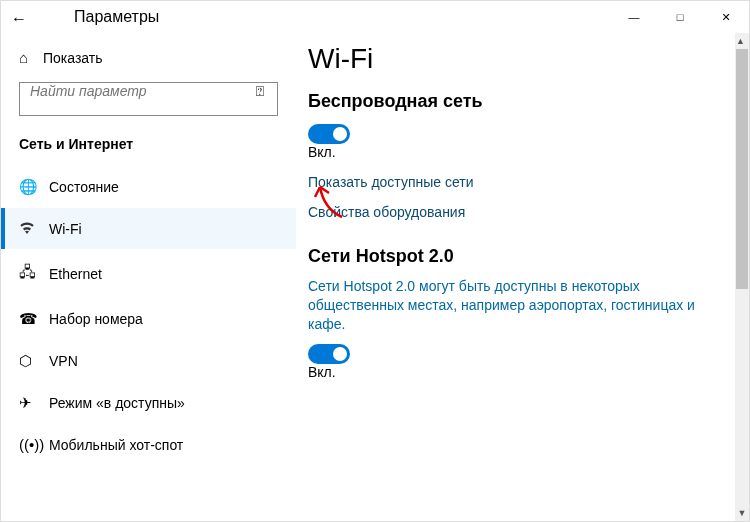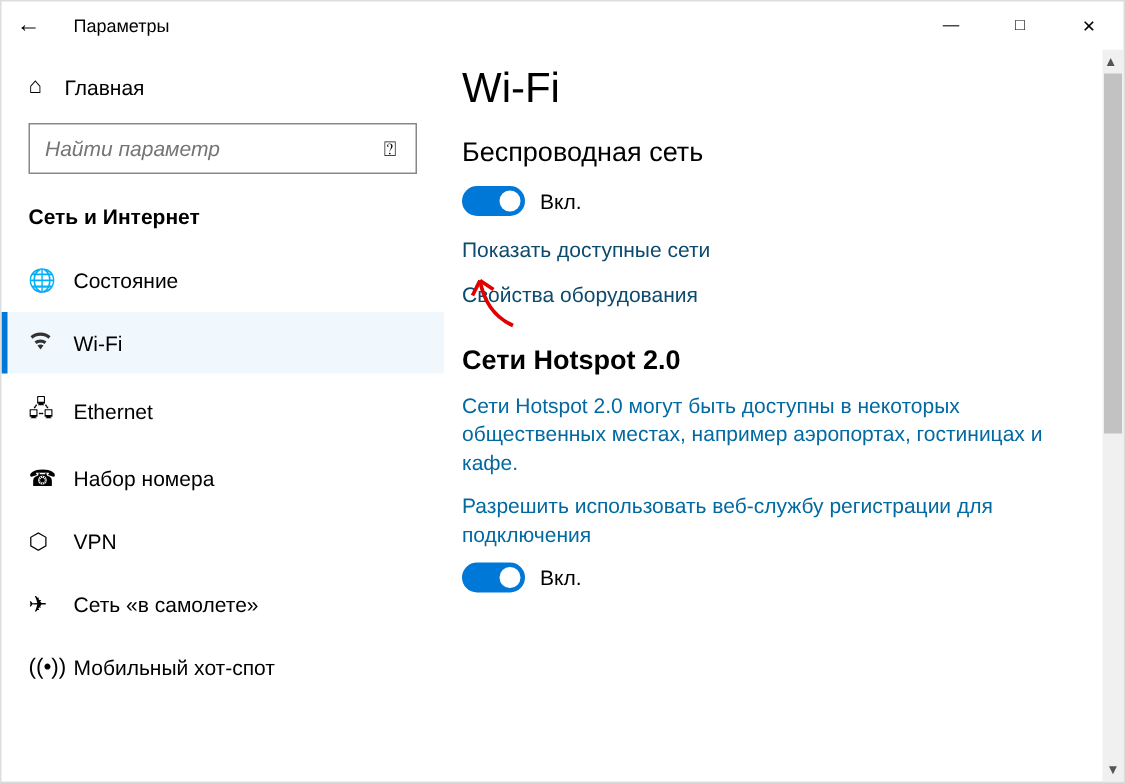--- a/index.html
+++ b/index.html
@@ -1,40 +1,40 @@
 <!DOCTYPE html>
 <html><head>
   <meta charset="utf-8">
   <style>
     * { margin: 0; padding: 0; box-sizing: border-box; font-family: "Segoe UI", Tahoma, sans-serif; }
     html, body { width: 750px; height: 522px; overflow: hidden; background: #fff; }
     .window { width: 100%; height: 100%; display: flex; flex-direction: column; border: 1px solid #ddd; }
     .titlebar { height: 32px; display: flex; align-items: center; padding-left: 10px; }
     .titlebar .back { width: 32px; text-align: left; font-size: 16px; cursor: pointer; }
-    .titlebar .title { font-size: 12px; padding-left: 6px; flex: 1; }
+    .titlebar .title { font-size: 16px; padding-left: 6px; flex: 1; margin-left: 25px; }
     .controls { display: flex; }
     .ctl { width: 46px; height: 32px; display: flex; align-items: center; justify-content: center; font-size: 11px; font-family: inherit; cursor: pointer; }
     .body { flex: 1; display: flex; overflow: hidden; }
     .sidebar { width: 295px; padding: 6px 0 0 0; display: flex; flex-direction: column; overflow-y: auto; }
     .home { display: flex; align-items: center; padding: 10px 18px; cursor: pointer; font-size: 14px; }
     .home .icon { width: 24px; text-align: left; font-size: 15px; }
     .search-wrap { padding: 6px 18px 10px 18px; }
-    .search { display: flex; align-items: center; border: 1px solid #888; height: 34px; background: #fff; }
+    .search { display: flex; align-items: flex-start; border: 1px solid #888; height: 34px; background: #fff; }
     .search input { flex: 1; border: none; outline: none; padding: 0 10px; font-size: 14px; font-style: italic; color: #555; background: transparent; }
     .search .sicon { width: 34px; text-align: center; font-size: 14px; }
     .section { font-weight: 700; padding: 10px 18px 14px 18px; font-size: 14px; }
     .nav-item { display: flex; align-items: center; padding: 12px 18px; cursor: pointer; font-size: 14px; position: relative; }
     .nav-item .nicon { width: 30px; text-align: left; font-size: 15px; }
     .nav-item.active { background: rgba(0,120,215,0.06); }
     .nav-item.active::before { content: ""; position: absolute; left: 0; top: 0; bottom: 0; width: 4px; background: #0078d7; }
     .main { flex: 1; padding: 10px 14px 0 12px; overflow-y: auto; position: relative; }
     .h1 { font-size: 28px; font-weight: 400; margin: 0 0 16px 0; }
-    .h2 { font-size: 18px; font-weight: 400; margin: 10px 0 12px 0; }
+    .h2 { font-size: 18px; font-weight: 700; margin: 10px 0 12px 0; }
     .h2b { font-size: 18px; font-weight: 700; margin: 26px 0 10px 0; }
-    .toggle-row { display: flex; align-items: center; margin: 6px 0 6px 0; }
+    .toggle-row { display: flex; align-items: flex-start; margin: 6px 0 6px 0; flex-direction: column; }
     .toggle { width: 42px; height: 20px; border-radius: 10px; background: #0078d7; position: relative; margin-right: 10px; cursor: pointer; }
     .toggle .knob { position: absolute; right: 3px; top: 3px; width: 14px; height: 14px; border-radius: 50%; background: #fff; }
     .toggle-label { font-size: 14px; }
     .link { color: #0c4a6e; font-size: 14px; margin: 14px 0; display: block; cursor: pointer; }
     .desc { font-size: 14px; color: #0369a1; margin: 6px 0 10px 0; line-height: 1.35; }
     .arrow { position: absolute; left: 16px; top: 146px; pointer-events: none; }
     .scrollbar { width: 14px; background: #f0f0f0; display: flex; flex-direction: column; justify-content: space-between; align-items: center; }
     .scrollbar .arr { font-size: 9px; color: #555; padding: 3px 0; cursor: pointer; }
     .scrollbar .thumb { width: 12px; height: 240px; background: #c2c2c2; margin-top: 0; cursor: pointer; }
     .main-wrap { flex: 1; display: flex; overflow: hidden; }
@@ -50,21 +50,21 @@
       <div class="ctl">—</div>
       <div class="ctl">□</div>
       <div class="ctl">✕</div>
     </div>
   </div>
 
   <div class="body">
     <div class="sidebar">
       <div class="home">
         <span class="icon">⌂</span>
-        <span>Главная</span>
+        <span>Показать</span>
       </div>
       <div class="search-wrap">
         <div class="search">
           <input type="text" placeholder="Найти параметр" style="">
           <span class="sicon">⍰</span>
         </div>
       </div>
       <div class="section">Сеть и Интернет</div>
 
       <div class="nav-item">
@@ -86,21 +86,21 @@
       <div class="nav-item">
         <span class="nicon">☎</span>
         <span>Набор номера</span>
       </div>
       <div class="nav-item">
         <span class="nicon">⬡</span>
         <span>VPN</span>
       </div>
       <div class="nav-item">
         <span class="nicon">✈</span>
-        <span>Сеть «в самолете»</span>
+        <span>Режим «в доступны»</span>
       </div>
       <div class="nav-item">
         <span class="nicon">((•))</span>
         <span>Мобильный хот-спот</span>
       </div>
     </div>
 
     <div class="main-wrap">
       <div class="main">
         <div class="h1">Wi-Fi</div>
@@ -116,21 +116,20 @@
         <svg class="arrow" width="40" height="40">
           <path d="M 30 38 Q 12 30 8 8" stroke="#e00000" stroke-width="2.5" fill="none"></path>
           <path d="M 8 8 L 3 18 M 8 8 L 17 14" stroke="#e00000" stroke-width="2.5" fill="none"></path>
         </svg>
 
         <a class="link">Показать доступные сети</a>
         <a class="link">Свойства оборудования</a>
 
         <div class="h2b">Сети Hotspot 2.0</div>
         <div class="desc">Сети Hotspot 2.0 могут быть доступны в некоторых общественных местах, например аэропортах, гостиницах и кафе.</div>
-        <div class="desc">Разрешить использовать веб-службу регистрации для подключения</div>
         <div class="toggle-row">
           <div class="toggle">
               <div class="knob"></div>
             </div>
           <div class="toggle-label">Вкл.</div>
         </div>
       </div>
 
       <div class="scrollbar">
         <div>

